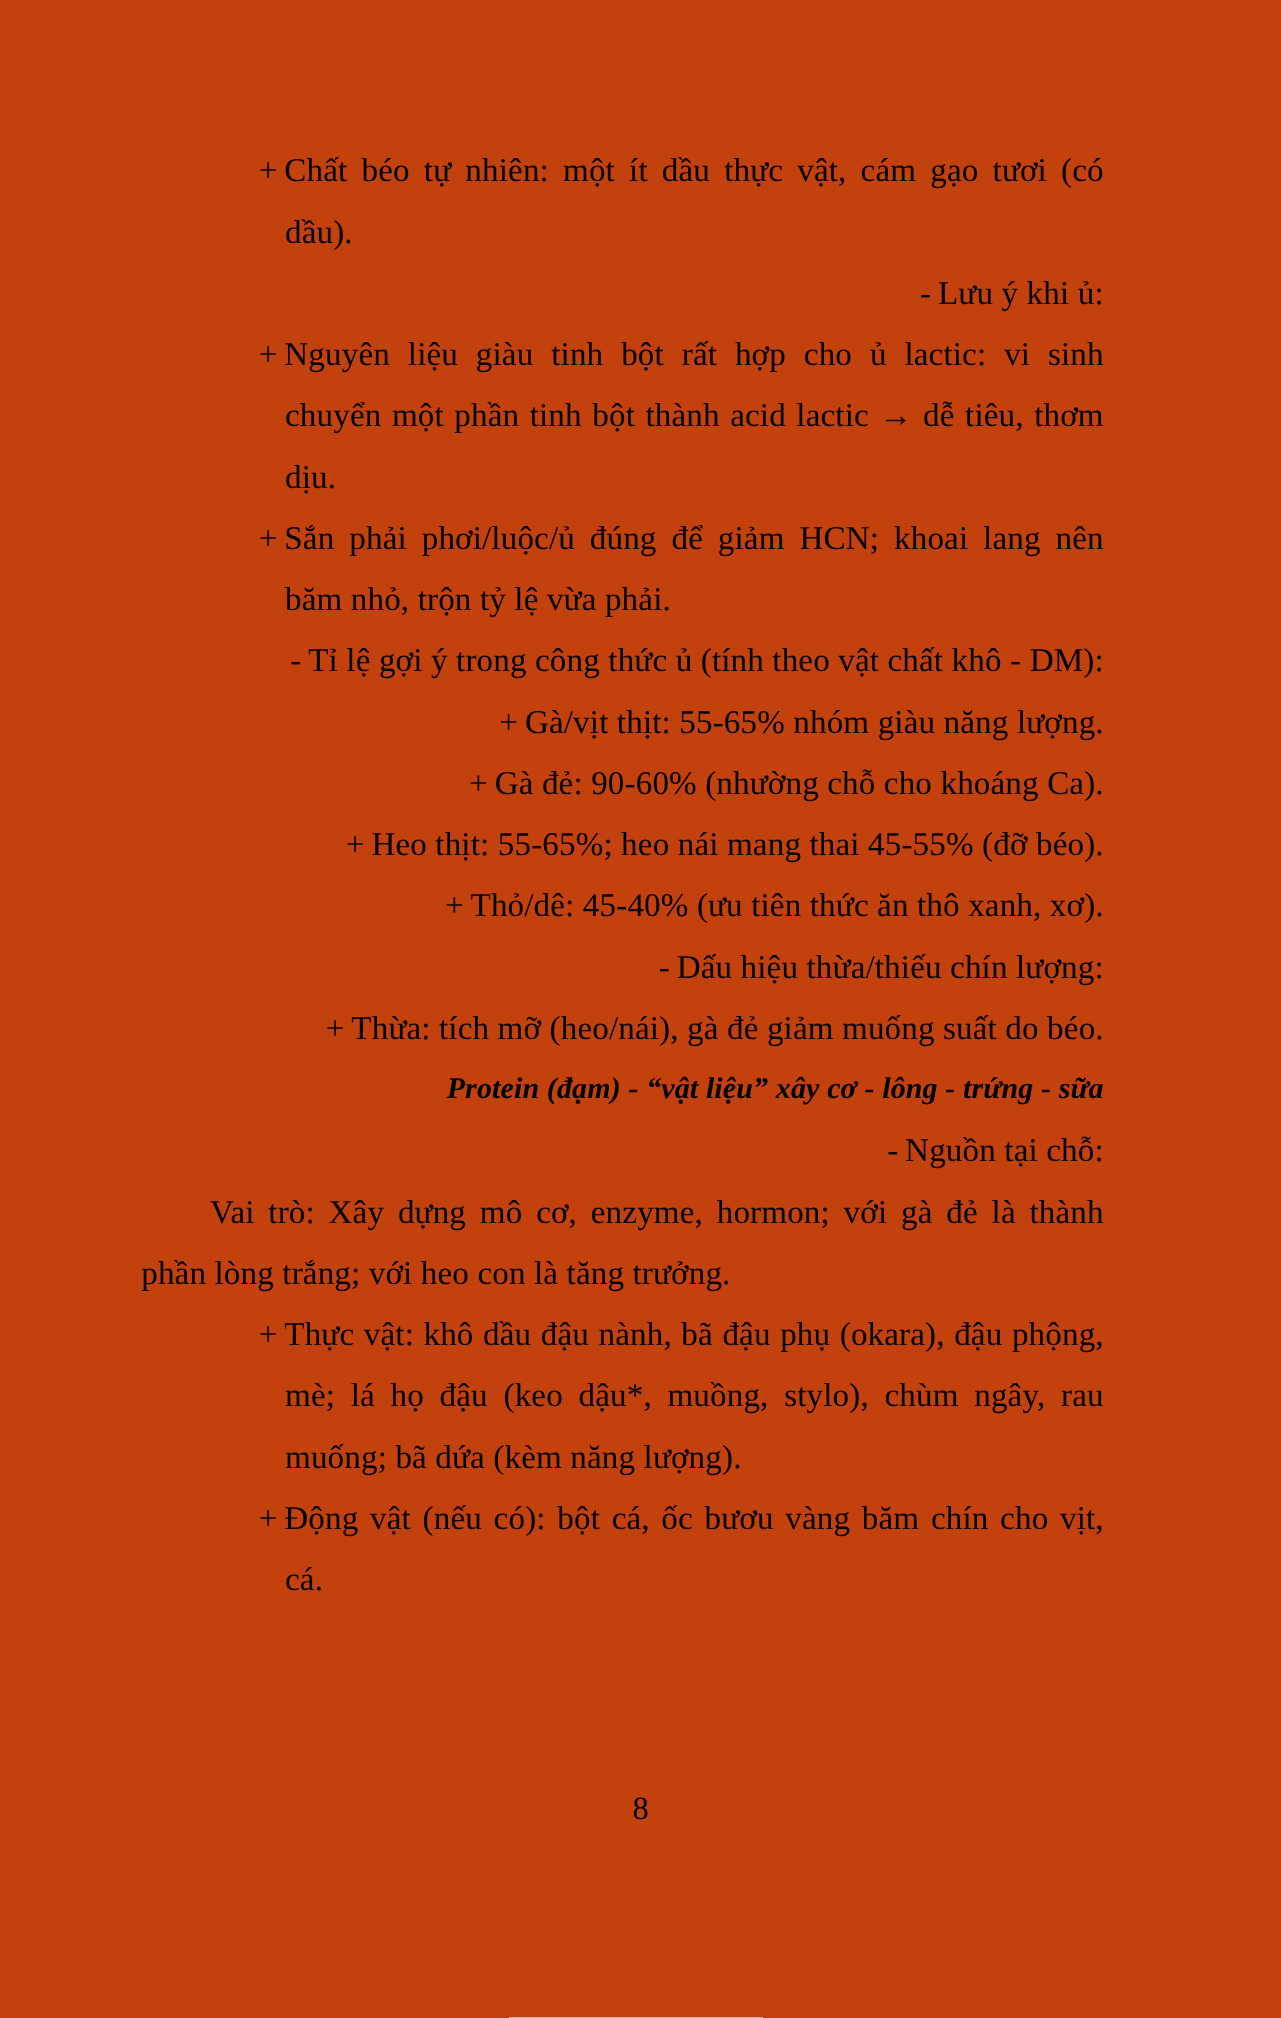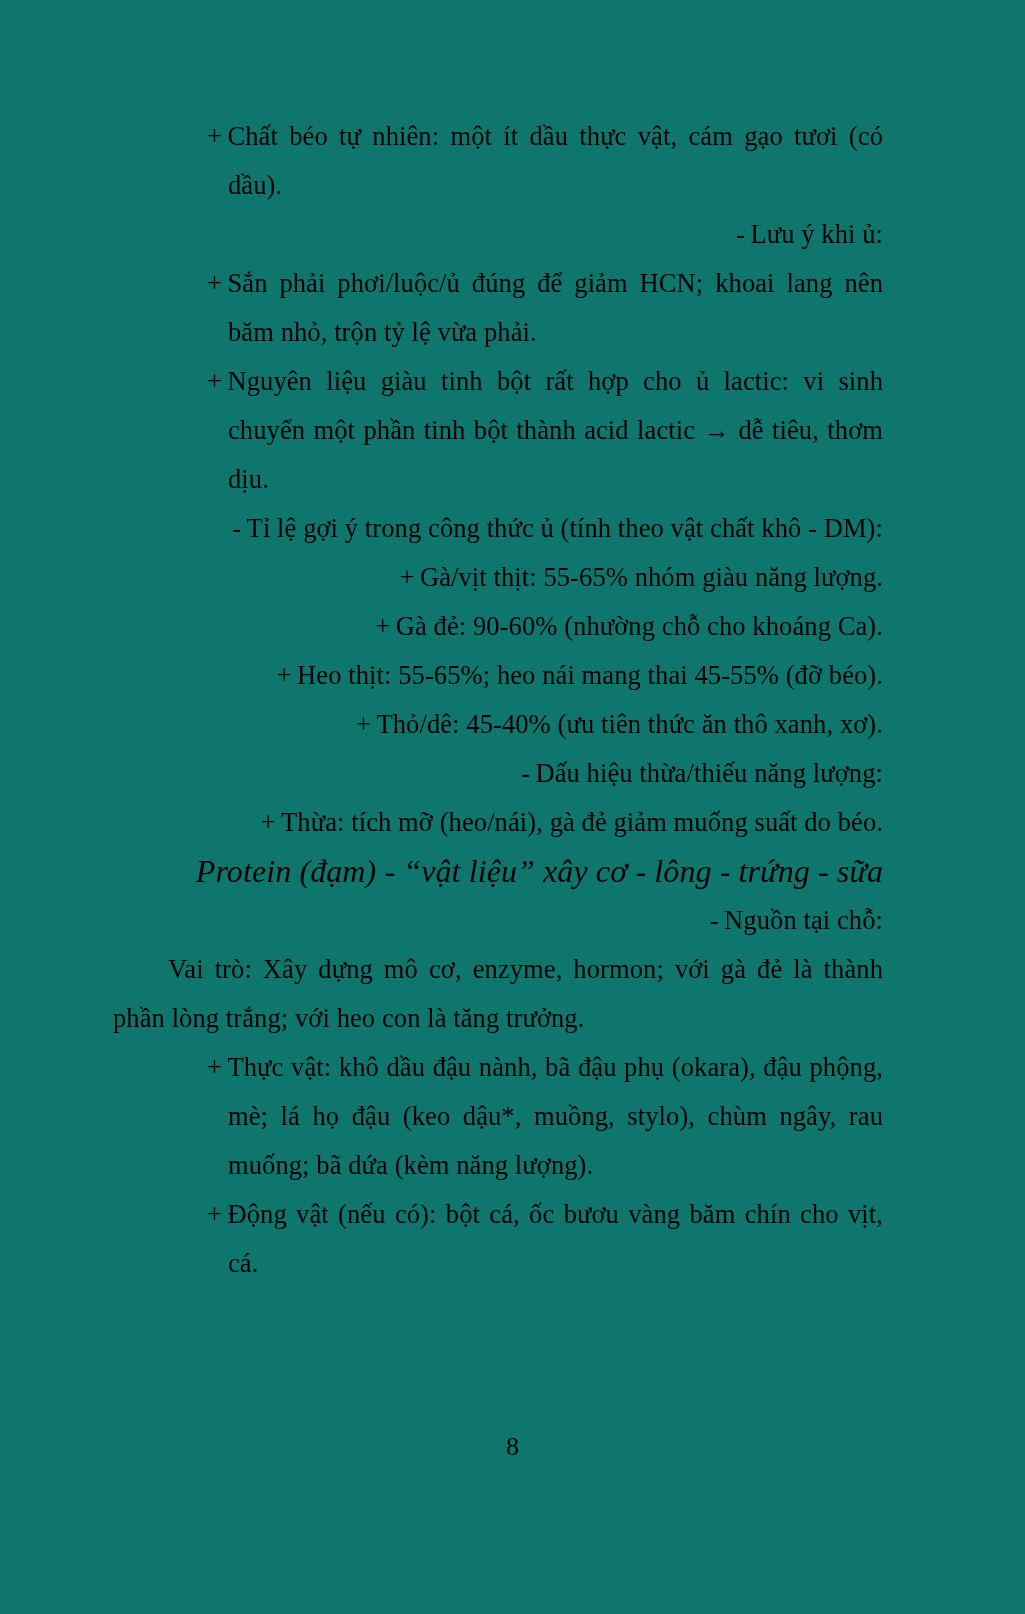--- a/index.html
+++ b/index.html
@@ -6,21 +6,21 @@
   html, body {
     margin: 0;
     padding: 0;
     background: #ffffff;
   }
 
   .page {
     position: relative;
     width: 1025px;
     height: 1614px;
-    background: #0f766e;
+    background: #c2410c;
     margin: 0 auto;
     overflow: hidden;
     font-family: "Liberation Serif", "DejaVu Serif", serif;
     color: #000000;
   }
 
   
   .content {
     position: absolute;
     left: 113px;
@@ -59,23 +59,23 @@
   }
 
   
   .para {
     padding-left: 0;
     text-indent: 55px;
   }
 
   
   .heading {
-    font-size: 32px;
+    font-size: 24px;
     line-height: 49px;
-    font-weight: normal;
+    font-weight: bold;
     font-style: italic;
     padding-left: 55px;
     margin: 0;
     text-align: left;
     letter-spacing: 0.1px;
   }
 
   
   .folio {
     position: absolute;
@@ -93,28 +93,28 @@
 </style>
 </head>
 <body>
 
 <div class="page">
 
   <div class="content" id="content-root">
 
   <p class="line-block lvl-plus wrap"><span>+ </span><span>Chất béo tự nhiên: một ít dầu thực vật, cám gạo tươi (có dầu).</span></p>
       <p class="line-block lvl-dash nojust"><span>- </span><span>Lưu ý khi ủ:</span></p>
+      <p class="line-block lvl-plus wrap"><span>+ </span><span>Nguyên liệu giàu tinh bột rất hợp cho ủ lactic: vi sinh chuyển một phần tinh bột thành acid lactic → dễ tiêu, thơm dịu.</span></p>
       <p class="line-block lvl-plus wrap"><span>+ </span><span>Sắn phải phơi/luộc/ủ đúng để giảm HCN; khoai lang nên băm nhỏ, trộn tỷ lệ vừa phải.</span></p>
-      <p class="line-block lvl-plus wrap"><span>+ </span><span>Nguyên liệu giàu tinh bột rất hợp cho ủ lactic: vi sinh chuyển một phần tinh bột thành acid lactic → dễ tiêu, thơm dịu.</span></p>
       <p class="line-block lvl-dash nojust"><span>- </span><span>Tỉ lệ gợi ý trong công thức ủ (tính theo vật chất khô - DM):</span></p>
       <p class="line-block lvl-plus wrap nojust"><span>+ </span><span>Gà/vịt thịt: 55-65% nhóm giàu năng lượng.</span></p>
       <p class="line-block lvl-plus wrap nojust"><span>+ </span><span>Gà đẻ: 90-60% (nhường chỗ cho khoáng Ca).</span></p>
       <p class="line-block lvl-plus wrap nojust"><span>+ </span><span>Heo thịt: 55-65%; heo nái mang thai 45-55% (đỡ béo).</span></p>
       <p class="line-block lvl-plus wrap nojust"><span>+ </span><span>Thỏ/dê: 45-40% (ưu tiên thức ăn thô xanh, xơ).</span></p>
-      <p class="line-block lvl-dash nojust"><span>- </span><span>Dấu hiệu thừa/thiếu năng lượng:</span></p>
+      <p class="line-block lvl-dash nojust"><span>- </span><span>Dấu hiệu thừa/thiếu chín lượng:</span></p>
       <p class="line-block lvl-plus wrap nojust"><span>+ </span><span>Thừa: tích mỡ (heo/nái), gà đẻ giảm muống suất do béo.</span></p>
       <p class="heading nojust"><span>Protein (đạm) - “vật liệu” xây cơ - lông - trứng - sữa</span></p>
       <p class="line-block lvl-dash nojust"><span>- </span><span>Nguồn tại chỗ:</span></p>
       <p class="line-block para"><span>Vai trò: Xây dựng mô cơ, enzyme, hormon; với gà đẻ là thành phần lòng trắng; với heo con là tăng trưởng.</span></p>
       <p class="line-block lvl-plus wrap"><span>+ </span><span>Thực vật: khô dầu đậu nành, bã đậu phụ (okara), đậu phộng, mè; lá họ đậu (keo dậu*, muồng, stylo), chùm ngây, rau muống; bã dứa (kèm năng lượng).</span></p>
       <p class="line-block lvl-plus wrap"><span>+ </span><span>Động vật (nếu có): bột cá, ốc bươu vàng băm chín cho vịt, cá.</span></p>
     </div>
 
   <div class="folio">8</div>
 

